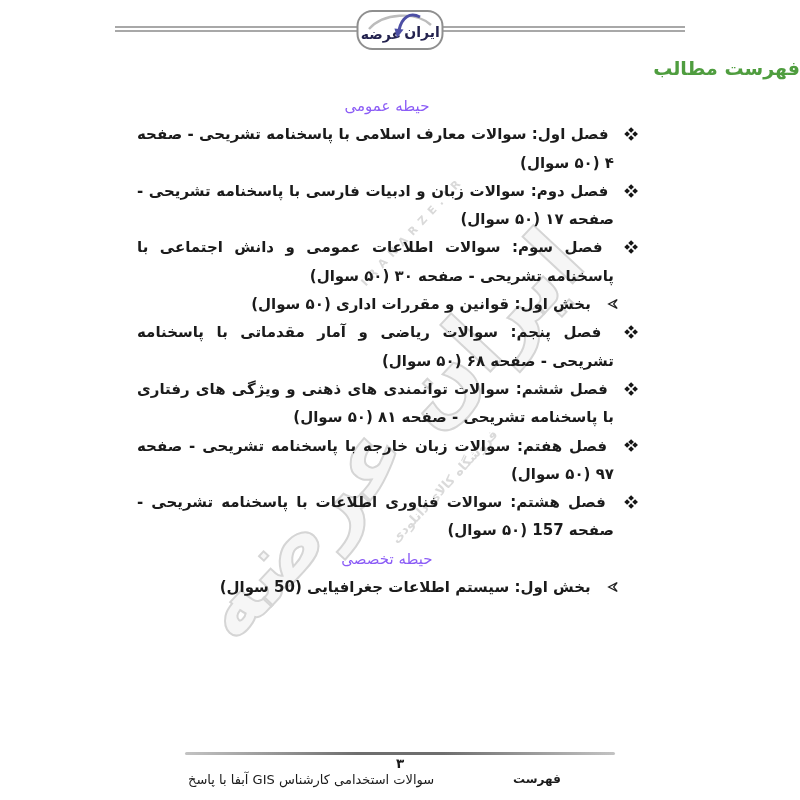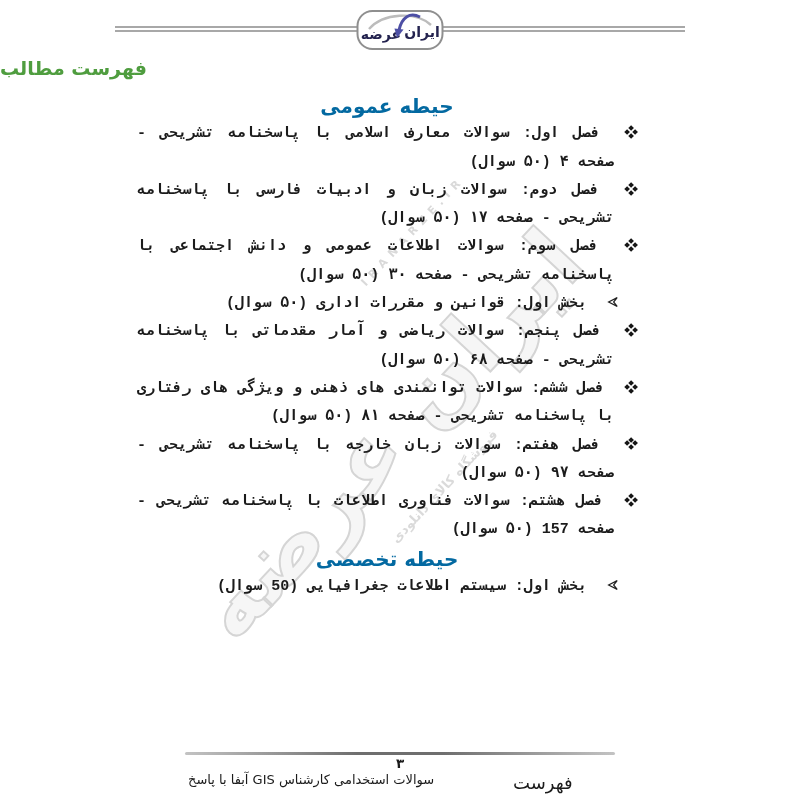--- a/index.html
+++ b/index.html
@@ -21,38 +21,38 @@
     border-bottom: 2px solid #a8a8a8;
     z-index: 1;
   }
   .logo {
     position: absolute; top: 6px; left: 50%; transform: translateX(-50%);
     z-index: 2; line-height: 0;
   }
 
   .page-title {
     position: absolute; top: 57px; left: 0; width: 100%;
-    text-align: left;
+    text-align: right;
     font-size: 19px; font-weight: bold;
     color: #4f9d3f;
     z-index: 2;
   }
 
   
   .content {
     position: absolute; top: 92px; right: 163px; left: 137px;
     z-index: 2;
   }
   .group-heading {
     text-align: center;
-    font-size: 20px; font-weight: bold;
+    font-size: 15px; font-weight: normal;
     line-height: 28.3px;
-    color: #0369a1;
-  }
-  ul.toc { list-style: none; font-size: 15px; font-weight: bold; line-height: 28.3px; font-family: Liberation Mono, monospace; }
+    color: #8b5cf6;
+  }
+  ul.toc { list-style: none; font-size: 15px; font-weight: bold; line-height: 28.3px; }
   ul.toc li {
     text-align: justify;
     padding-right: 23px;
     text-indent: -23px;
     color: #1b1b1b;
   }
   ul.toc li.part { padding-right: 41px; }
 
   .bullet-d {
     display: inline-block; position: relative;
@@ -112,21 +112,21 @@
     position: absolute; top: 755px; left: 0; width: 100%;
     text-align: center; font-size: 13.5px; font-weight: bold;
     z-index: 2;
   }
   .footer-book {
     position: absolute; top: 772px; left: 188px;
     font-size: 13px; font-weight: normal; z-index: 2;
   }
   .footer-section {
     position: absolute; top: 772px; left: 513px;
-    font-size: 18px; font-weight: normal; z-index: 2;
+    font-size: 12px; font-weight: bold; z-index: 2;
   }
 </style>
 </head>
 <body>
 
 <div class="watermark">
   <div class="wm-site">IRANARZE.IR</div>
   <div class="wm-big">ایران عرضه</div>
   <div class="wm-tagline">فروشگاه کالای دانلودی</div>
 </div>

